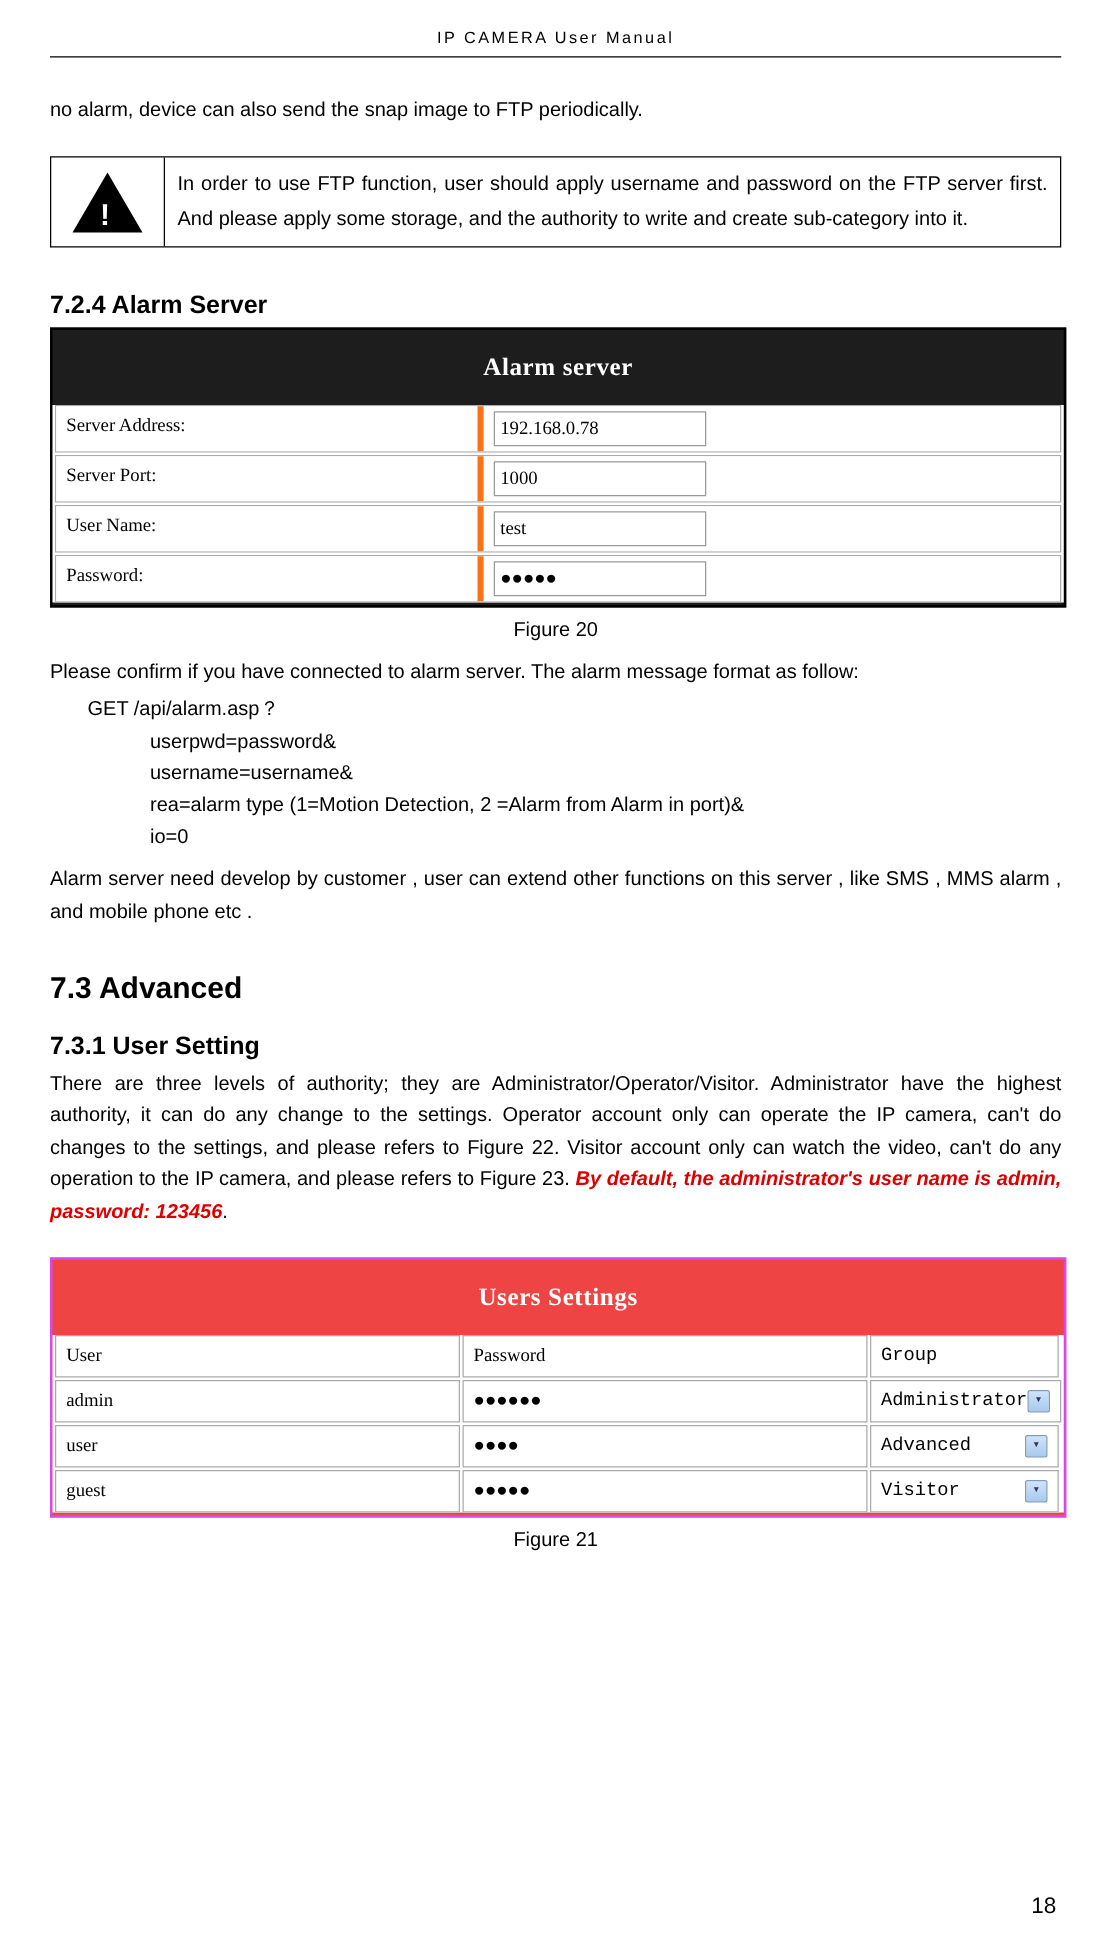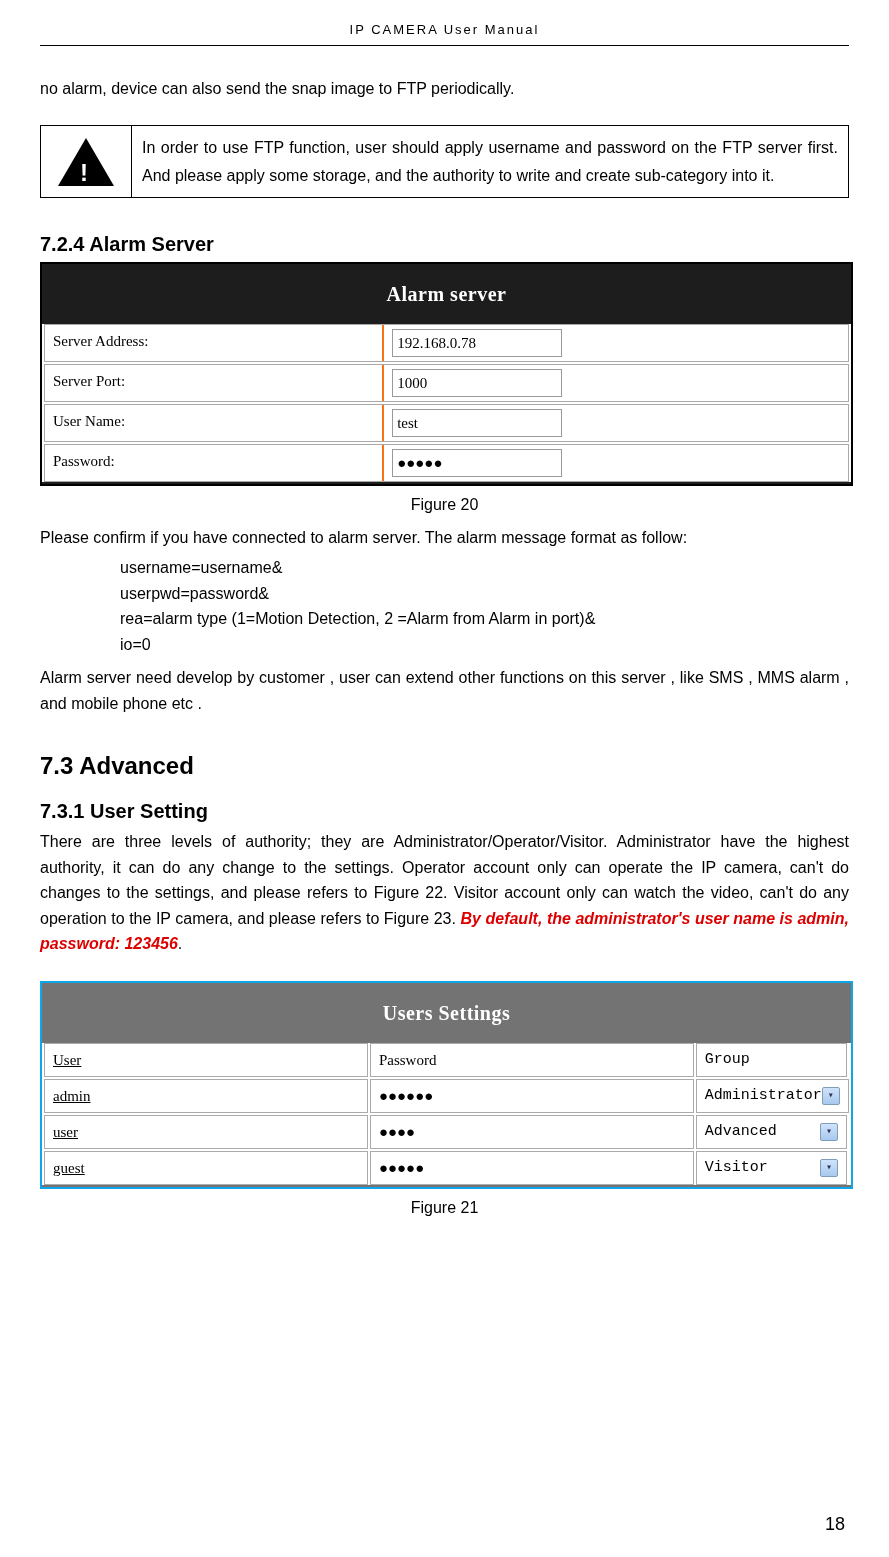--- a/index.html
+++ b/index.html
@@ -80,21 +80,21 @@
   .ui-row {
     display:flex;
     border:1px solid #aaa;
     margin:2px;
   }
   .ui-label {
     width: 40%;
     padding: 4px 8px;
     font-family: "Times New Roman", serif;
     font-size: 15px;
-    border-right: 2px solid #f97316;
+    border-right: 5px solid #f97316;
     background:#fff;
   }
   .ui-val {
     flex:1;
     padding: 4px 8px;
     font-family: "Times New Roman", serif;
     font-size: 15px;
     background:#fff;
   }
   .ui-input {
@@ -118,38 +118,38 @@
   }
   .code-block .indent {
     margin-left: 80px;
   }
   .red-bold {
     color: #d00;
     font-style: italic;
     font-weight: bold;
   }
   .users-table {
-    border:2px solid #0ea5e9;
-    background:#737373;
+    border:2px solid #d946ef;
+    background:#ef4444;
     width:100%;
     margin-bottom:6px;
   }
   .users-row {
     display:flex;
     margin:2px;
   }
   .users-cell {
     border:1px solid #aaa;
     padding:4px 8px;
     font-family:"Times New Roman", serif;
     font-size:15px;
     background:#fff;
     margin-right:2px;
   }
-  .users-cell.user { flex: 0 0 38%; text-decoration: underline; }
+  .users-cell.user { flex: 0 0 38%; }
   .users-cell.pw   { flex: 0 0 38%; }
   .users-cell.grp  { flex: 1; display:flex; align-items:center; justify-content:space-between;font-family:Liberation Mono, monospace;}
   .dropdown-arrow {
     width:16px; height:16px;
     background: linear-gradient(#cfe3fb,#a8c9ee);
     border:1px solid #7f9db9;
     border-radius:2px;
     display:flex; align-items:center; justify-content:center;
     font-size:10px; color:#335;
   }
@@ -196,22 +196,23 @@
       <div class="ui-val"><span class="ui-input">●●●●●</span></div>
     </div>
   </div>
 </div>
 
 <div class="caption">Figure 20</div>
 
 <p class="para" style="margin-bottom:4px;">Please confirm if you have connected to alarm server. The alarm message format as follow:</p>
 
 <div class="code-block">
+  <div>GET /api/alarm.asp？</div>
+  <div class="indent">userpwd=password&amp;</div>
   <div class="indent">username=username&amp;</div>
-  <div class="indent">userpwd=password&amp;</div>
   <div class="indent">rea=alarm type (1=Motion Detection, 2 =Alarm from Alarm in port)&amp;</div>
   <div class="indent">io=0</div>
 </div>
 
 <p class="para">Alarm server need develop by customer , user can extend other functions on this server , like SMS , MMS alarm , and mobile phone etc .</p>
 
 <h1 class="major">7.3  Advanced</h1>
 <h2 class="section">7.3.1  User Setting</h2>
 
 <p class="para" style="margin-top:2px;">

